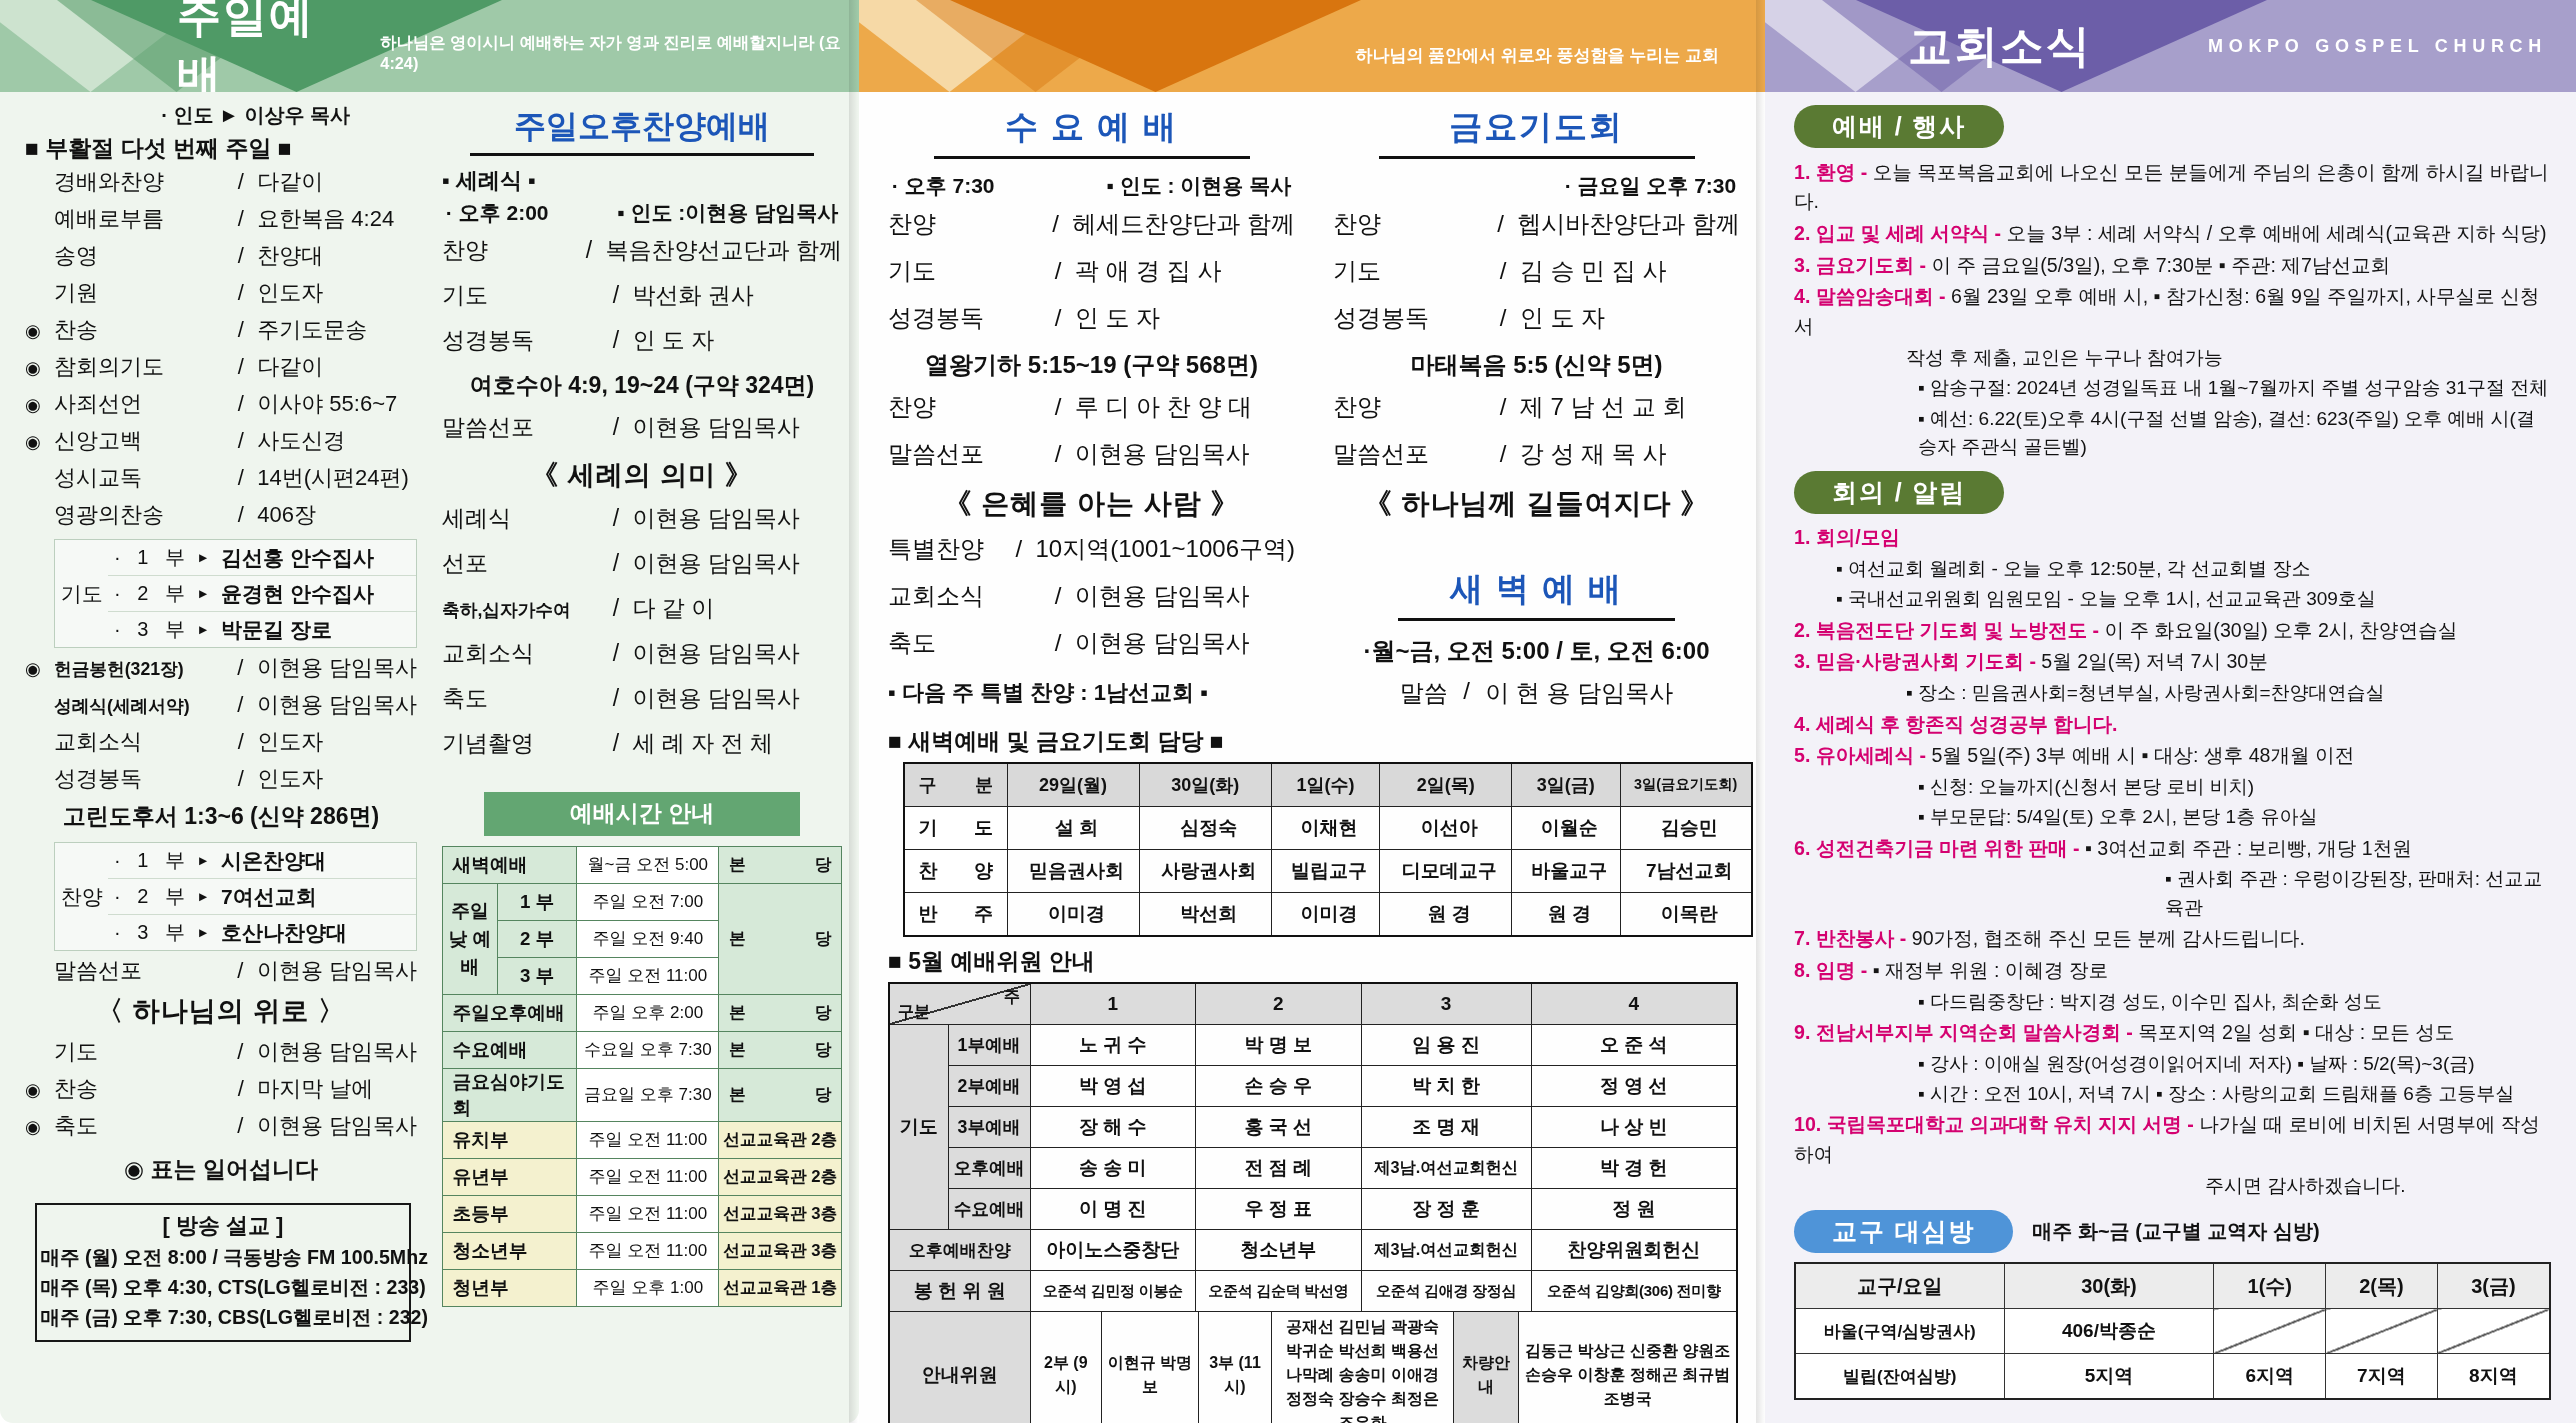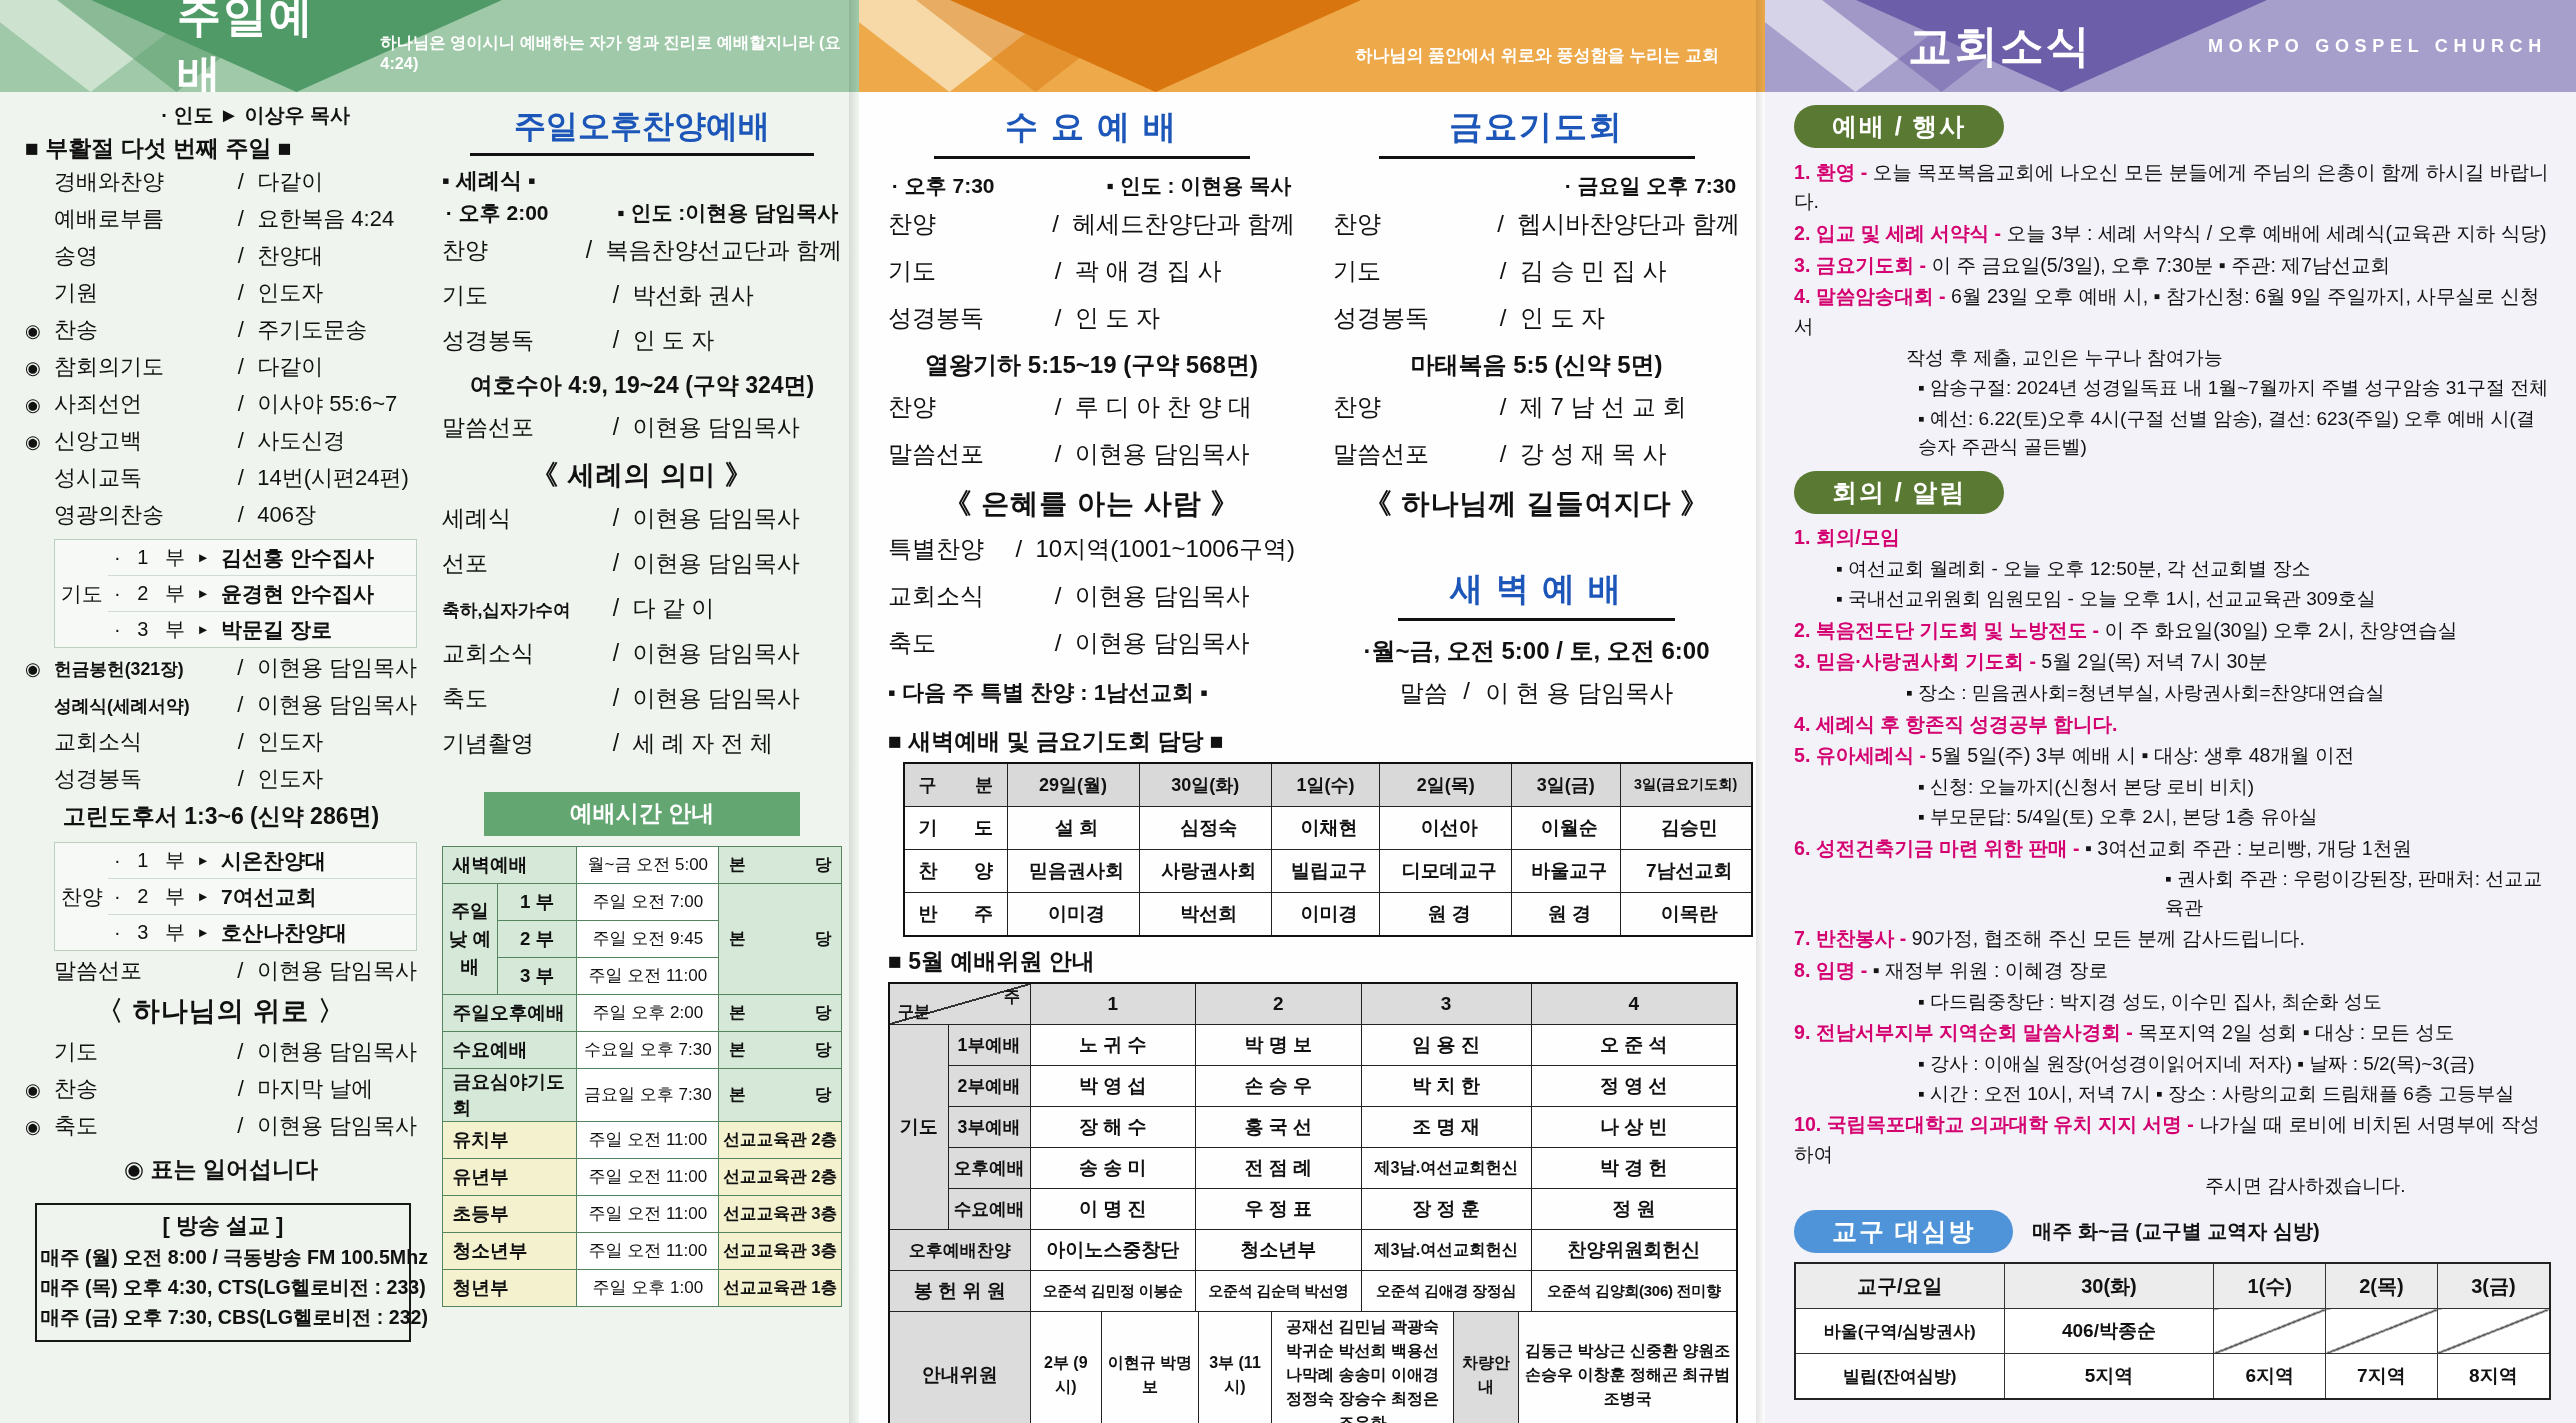--- a/index.html
+++ b/index.html
@@ -1,19 +1,19 @@
 <!DOCTYPE html>
 <html><head>
 <meta charset="utf-8">
 <style>
   html,body{margin:0;padding:0;background:#e8e8e8;}
   .page{position:relative;width:2576px;height:1423px;background:#ffffff;overflow:hidden;
         font-family:"Liberation Sans","DejaVu Sans",sans-serif;color:#111;}
   .panel{position:absolute;top:0;height:1423px;}
-  #p-left{left:0;width:859px;background:#eff5ee;}
+  #p-left{left:0;width:859px;background:#eff5ee;border-radius:13px;}
   #p-mid{left:859px;width:906px;background:#fefefe;}
   #p-right{left:1765px;width:811px;background:#f3f2f8;}
   .fold{position:absolute;top:0;height:100%;width:13.4px;z-index:5;pointer-events:none;}
   #fold1{left:849px;background:linear-gradient(90deg,rgba(0,0,0,.10),rgba(255,255,255,0) 70%);}
   #fold2{left:1756px;background:linear-gradient(90deg,rgba(0,0,0,.10),rgba(255,255,255,0) 70%);}
 
   
   .hdr{position:relative;height:92px;overflow:hidden;display:flex;align-items:center;}
   .hdr .tri{position:absolute;top:0;height:100%;}
   .hdr-title{position:relative;z-index:3;color:#fff;font-weight:bold;font-size:44px;letter-spacing:1.9px;}
@@ -407,21 +407,21 @@
                 <td class="p just">본 당</td>
               </tr>
           <tr>
                 <td rowspan="3" class="n grp">주일 낮 예배</td>
                 <td class="n" style="text-align:center">1 부</td>
                 <td class="t">주일  오전 7:00</td>
                 <td rowspan="3" class="p just">본 당</td>
               </tr>
           <tr>
                 <td class="n" style="text-align:center">2 부</td>
-                <td class="t">주일  오전 9:45</td>
+                <td class="t">주일  오전 9:40</td>
               </tr>
           <tr>
                 <td class="n" style="text-align:center">3 부</td>
                 <td class="t">주일  오전 11:00</td>
               </tr>
           <tr>
                 <td colspan="2" class="n just">주일오후예배</td>
                 <td class="t">주일  오후 2:00</td>
                 <td class="p just">본 당</td>
               </tr>

